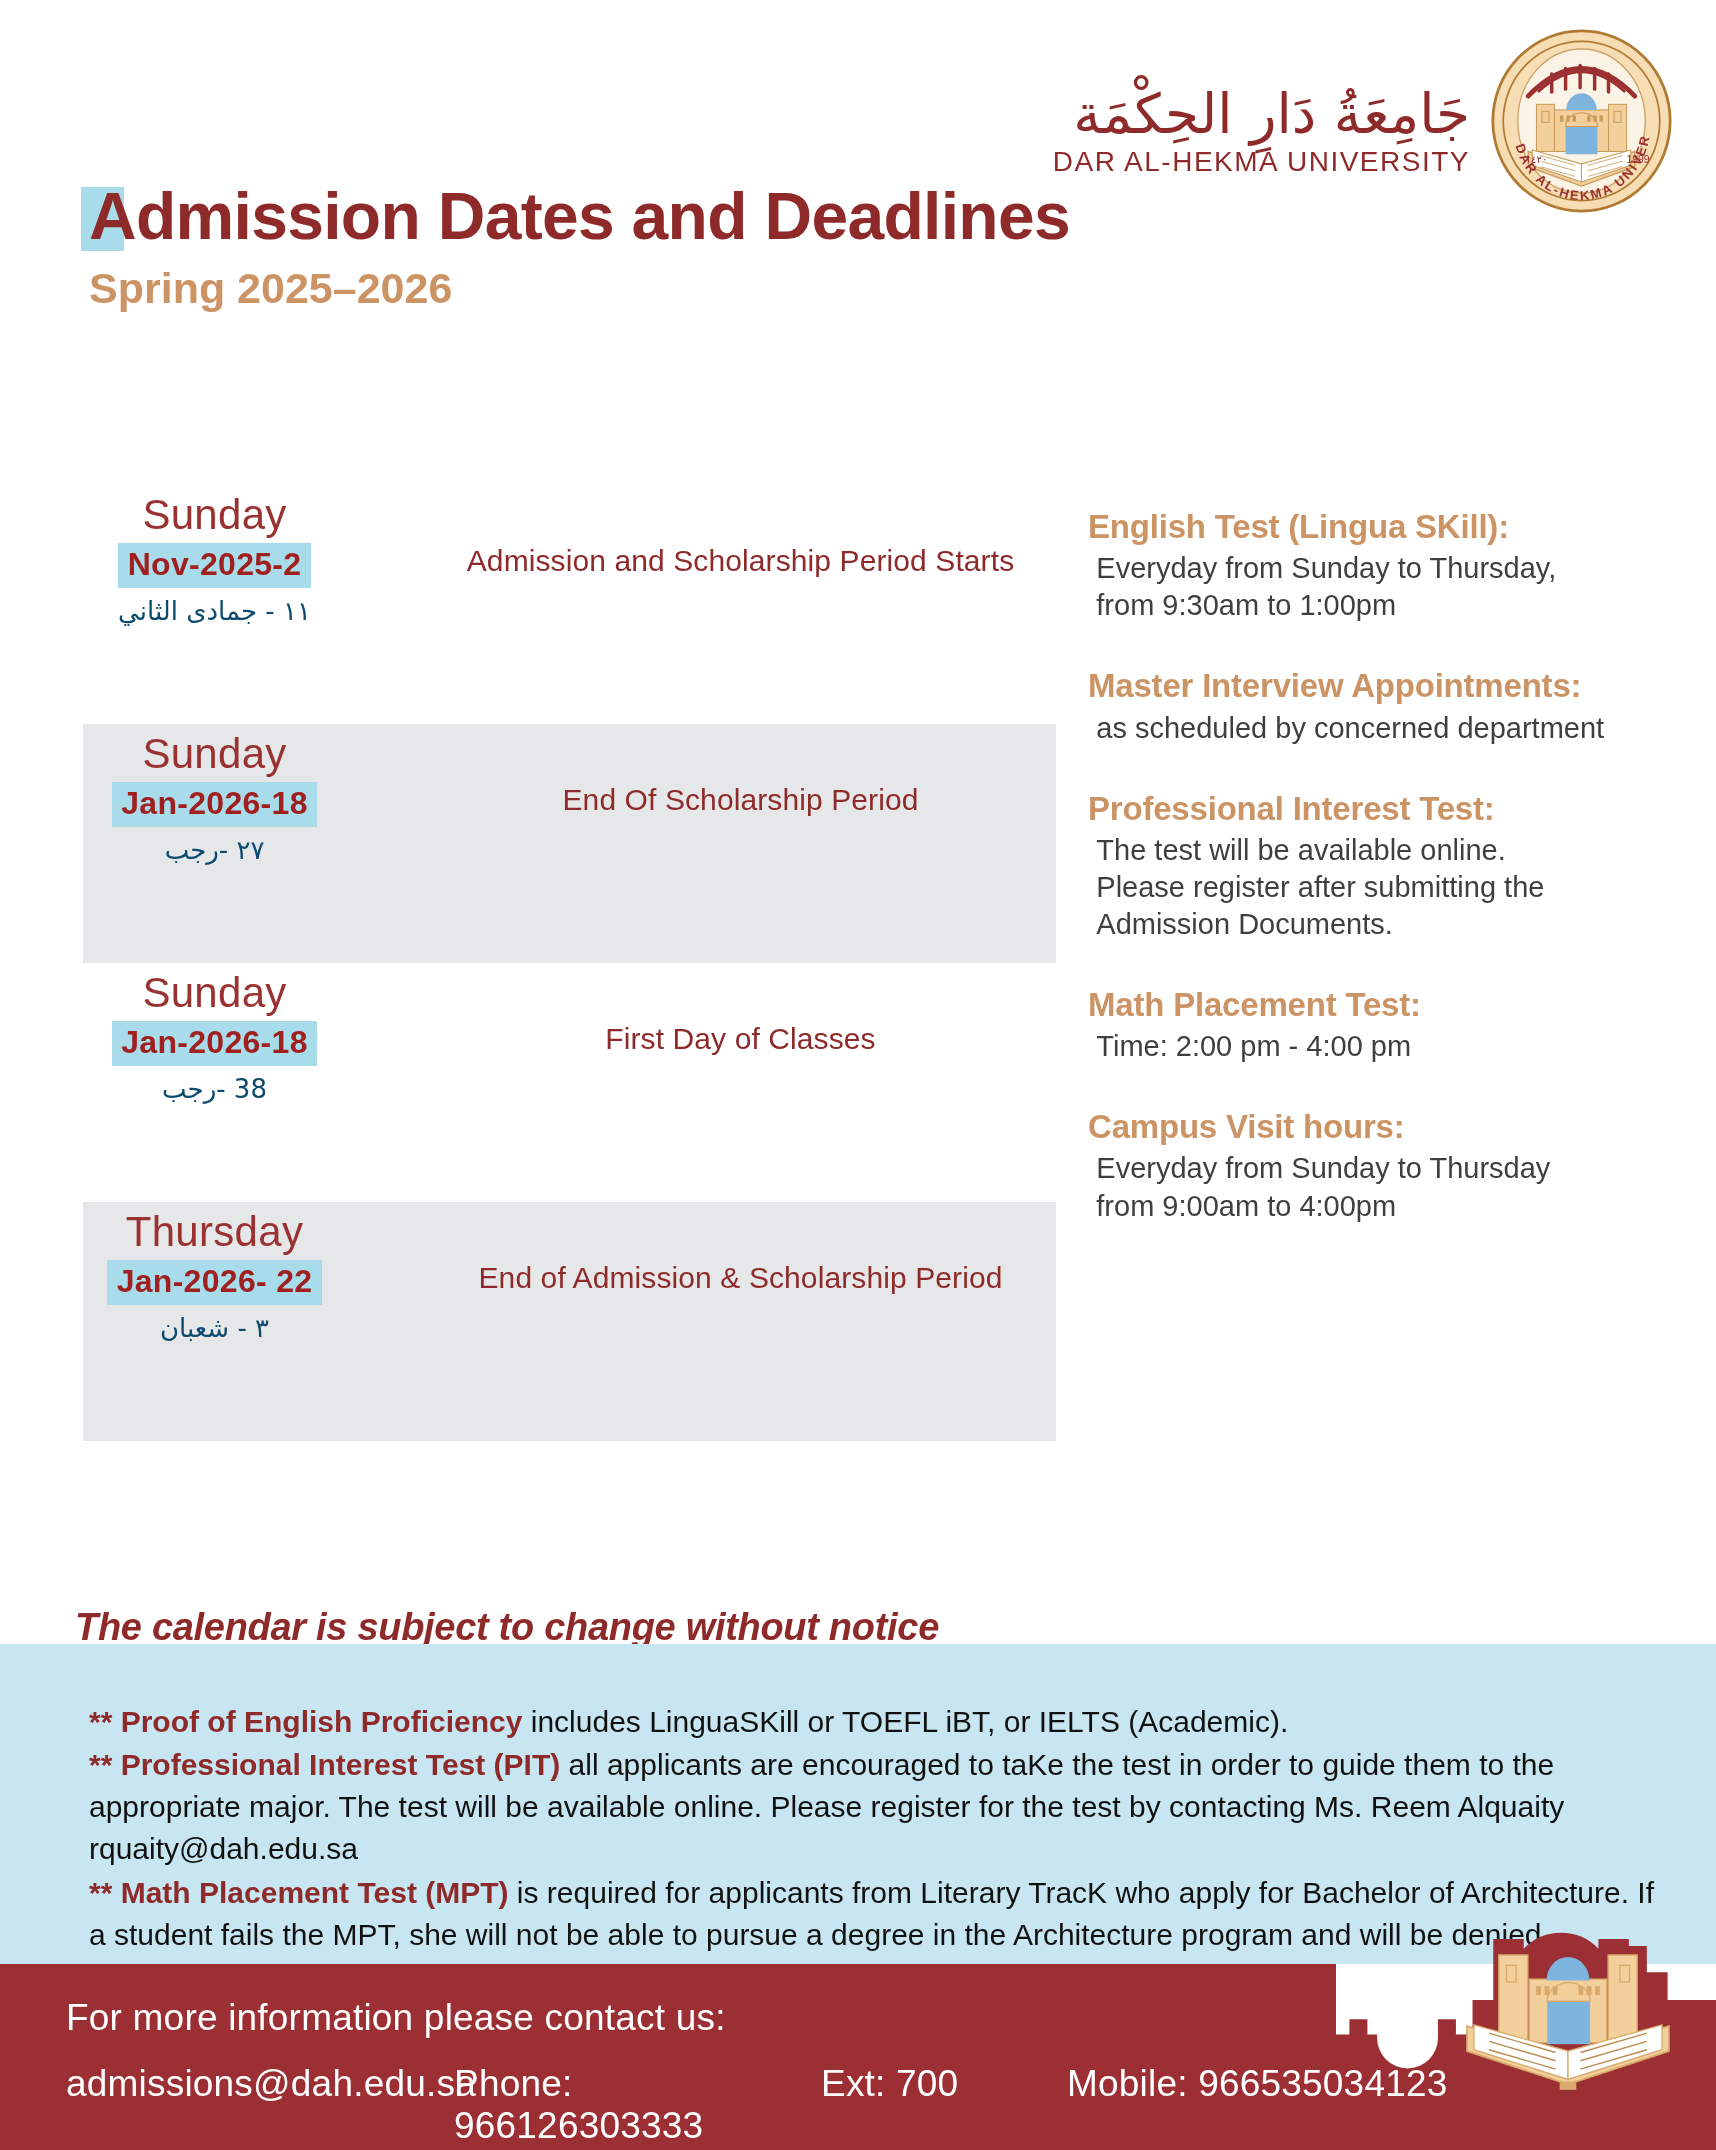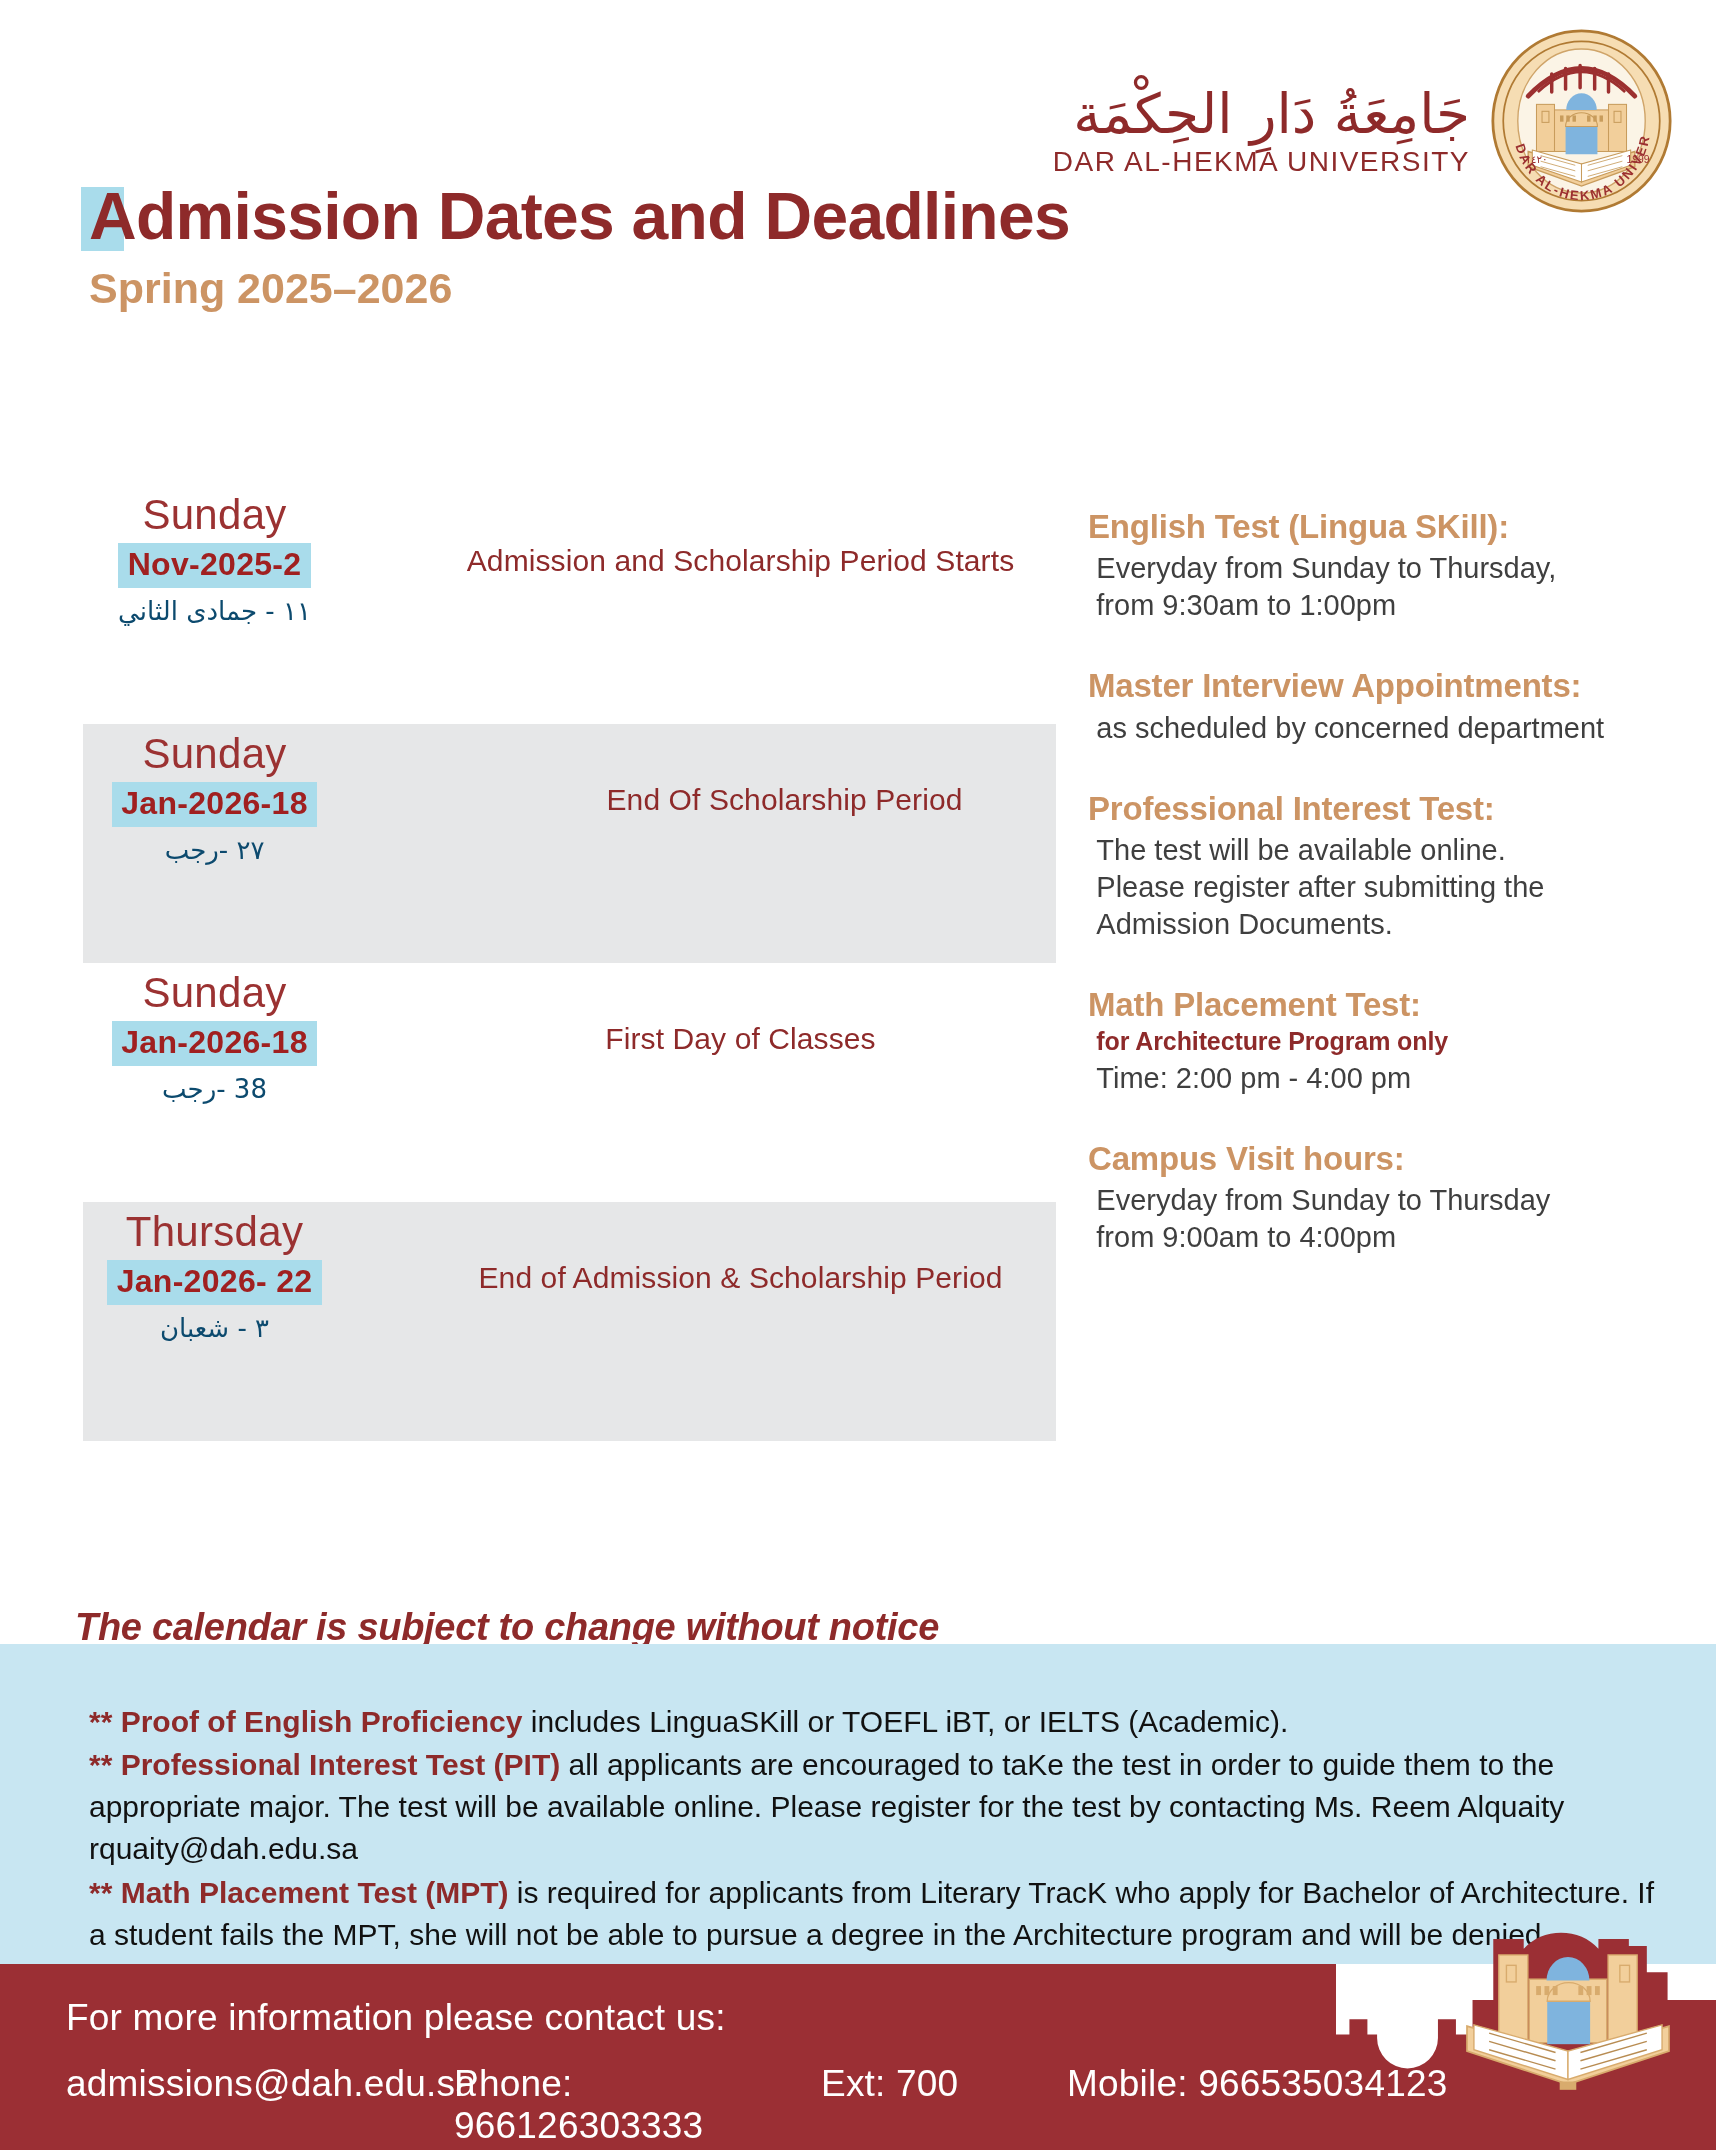--- a/index.html
+++ b/index.html
@@ -334,21 +334,21 @@
     <div class="event-text" style="top:59px;">Admission and Scholarship Period Starts</div>
   </div>
 
   <div class="sched-row">
     <div class="row-band"></div>
     <div class="date-cell">
       <div class="day-name">Sunday</div>
       <div><span class="greg-date">Jan-2026-18</span></div>
       <div class="hijri-date">٢٧ -رجب</div>
     </div>
-    <div class="event-text" style="top:59px;margin-left:44px;">End Of Scholarship Period</div>
+    <div class="event-text" style="top:59px;">End Of Scholarship Period</div>
   </div>
 
   <div class="sched-row">
     <div class="row-band clear"></div>
     <div class="date-cell">
       <div class="day-name">Sunday</div>
       <div><span class="greg-date">Jan-2026-18</span></div>
       <div class="hijri-date">38 -رجب</div>
     </div>
     <div class="event-text" style="top:59px;">First Day of Classes</div>
@@ -387,21 +387,20 @@
     <div class="info-head">Professional Interest Test:</div>
     <div class="info-body">
       <div>The test will be available online.</div>
       <div>Please register after submitting the</div>
       <div>Admission Documents.</div>
     </div>
   </div>
 
   <div class="info-block">
     <div class="info-head">Math Placement Test:</div>
-    <div class="info-sub">for Architecture Program only</div>
     <div class="info-body">
       <div>Time: 2:00 pm - 4:00 pm</div>
     </div>
   </div>
 
   <div class="info-block" style="margin-top:37px;">
     <div class="info-head">Campus Visit hours:</div>
     <div class="info-body">
       <div>Everyday from Sunday to Thursday</div>
       <div>from 9:00am to 4:00pm</div>

